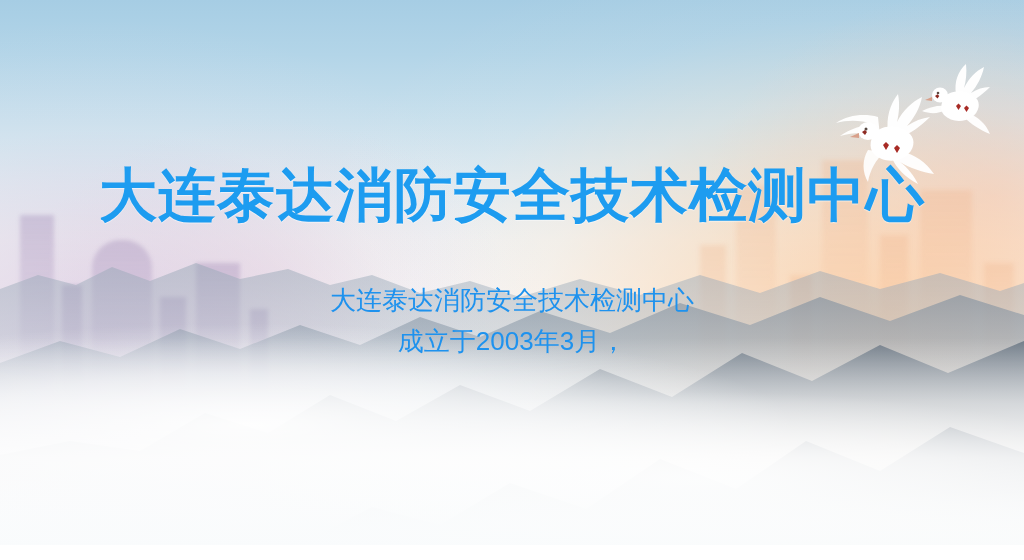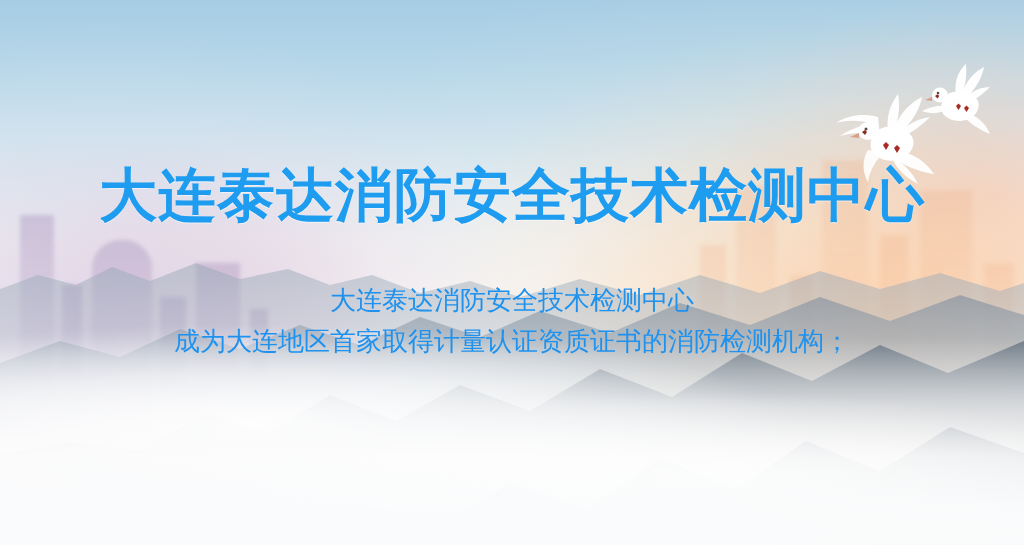--- a/index.html
+++ b/index.html
@@ -264,16 +264,16 @@
         <path fill="#a82b25" d="M48,46 l2.5,4 l2.5,-4 l-2.5,-2.5 Z"></path>
         <path fill="#8e2a22" d="M19,34 l2.5,2.5 l1.8,-2.5 l-1.8,-1.8 Z"></path>
       </g>
     </svg>
   </div>
 
   <div class="headline">大连泰达消防安全技术检测中心</div>
 
   <div class="subcopy">
     <span class="ln">大连泰达消防安全技术检测中心</span>
-    <span class="ln">成为大连地区首家取得计量认证资质证书的消防检测机构；</span>
+    <span class="ln">成立于2003年3月，</span>
   </div>
 
 </div>
 
 </body></html>

